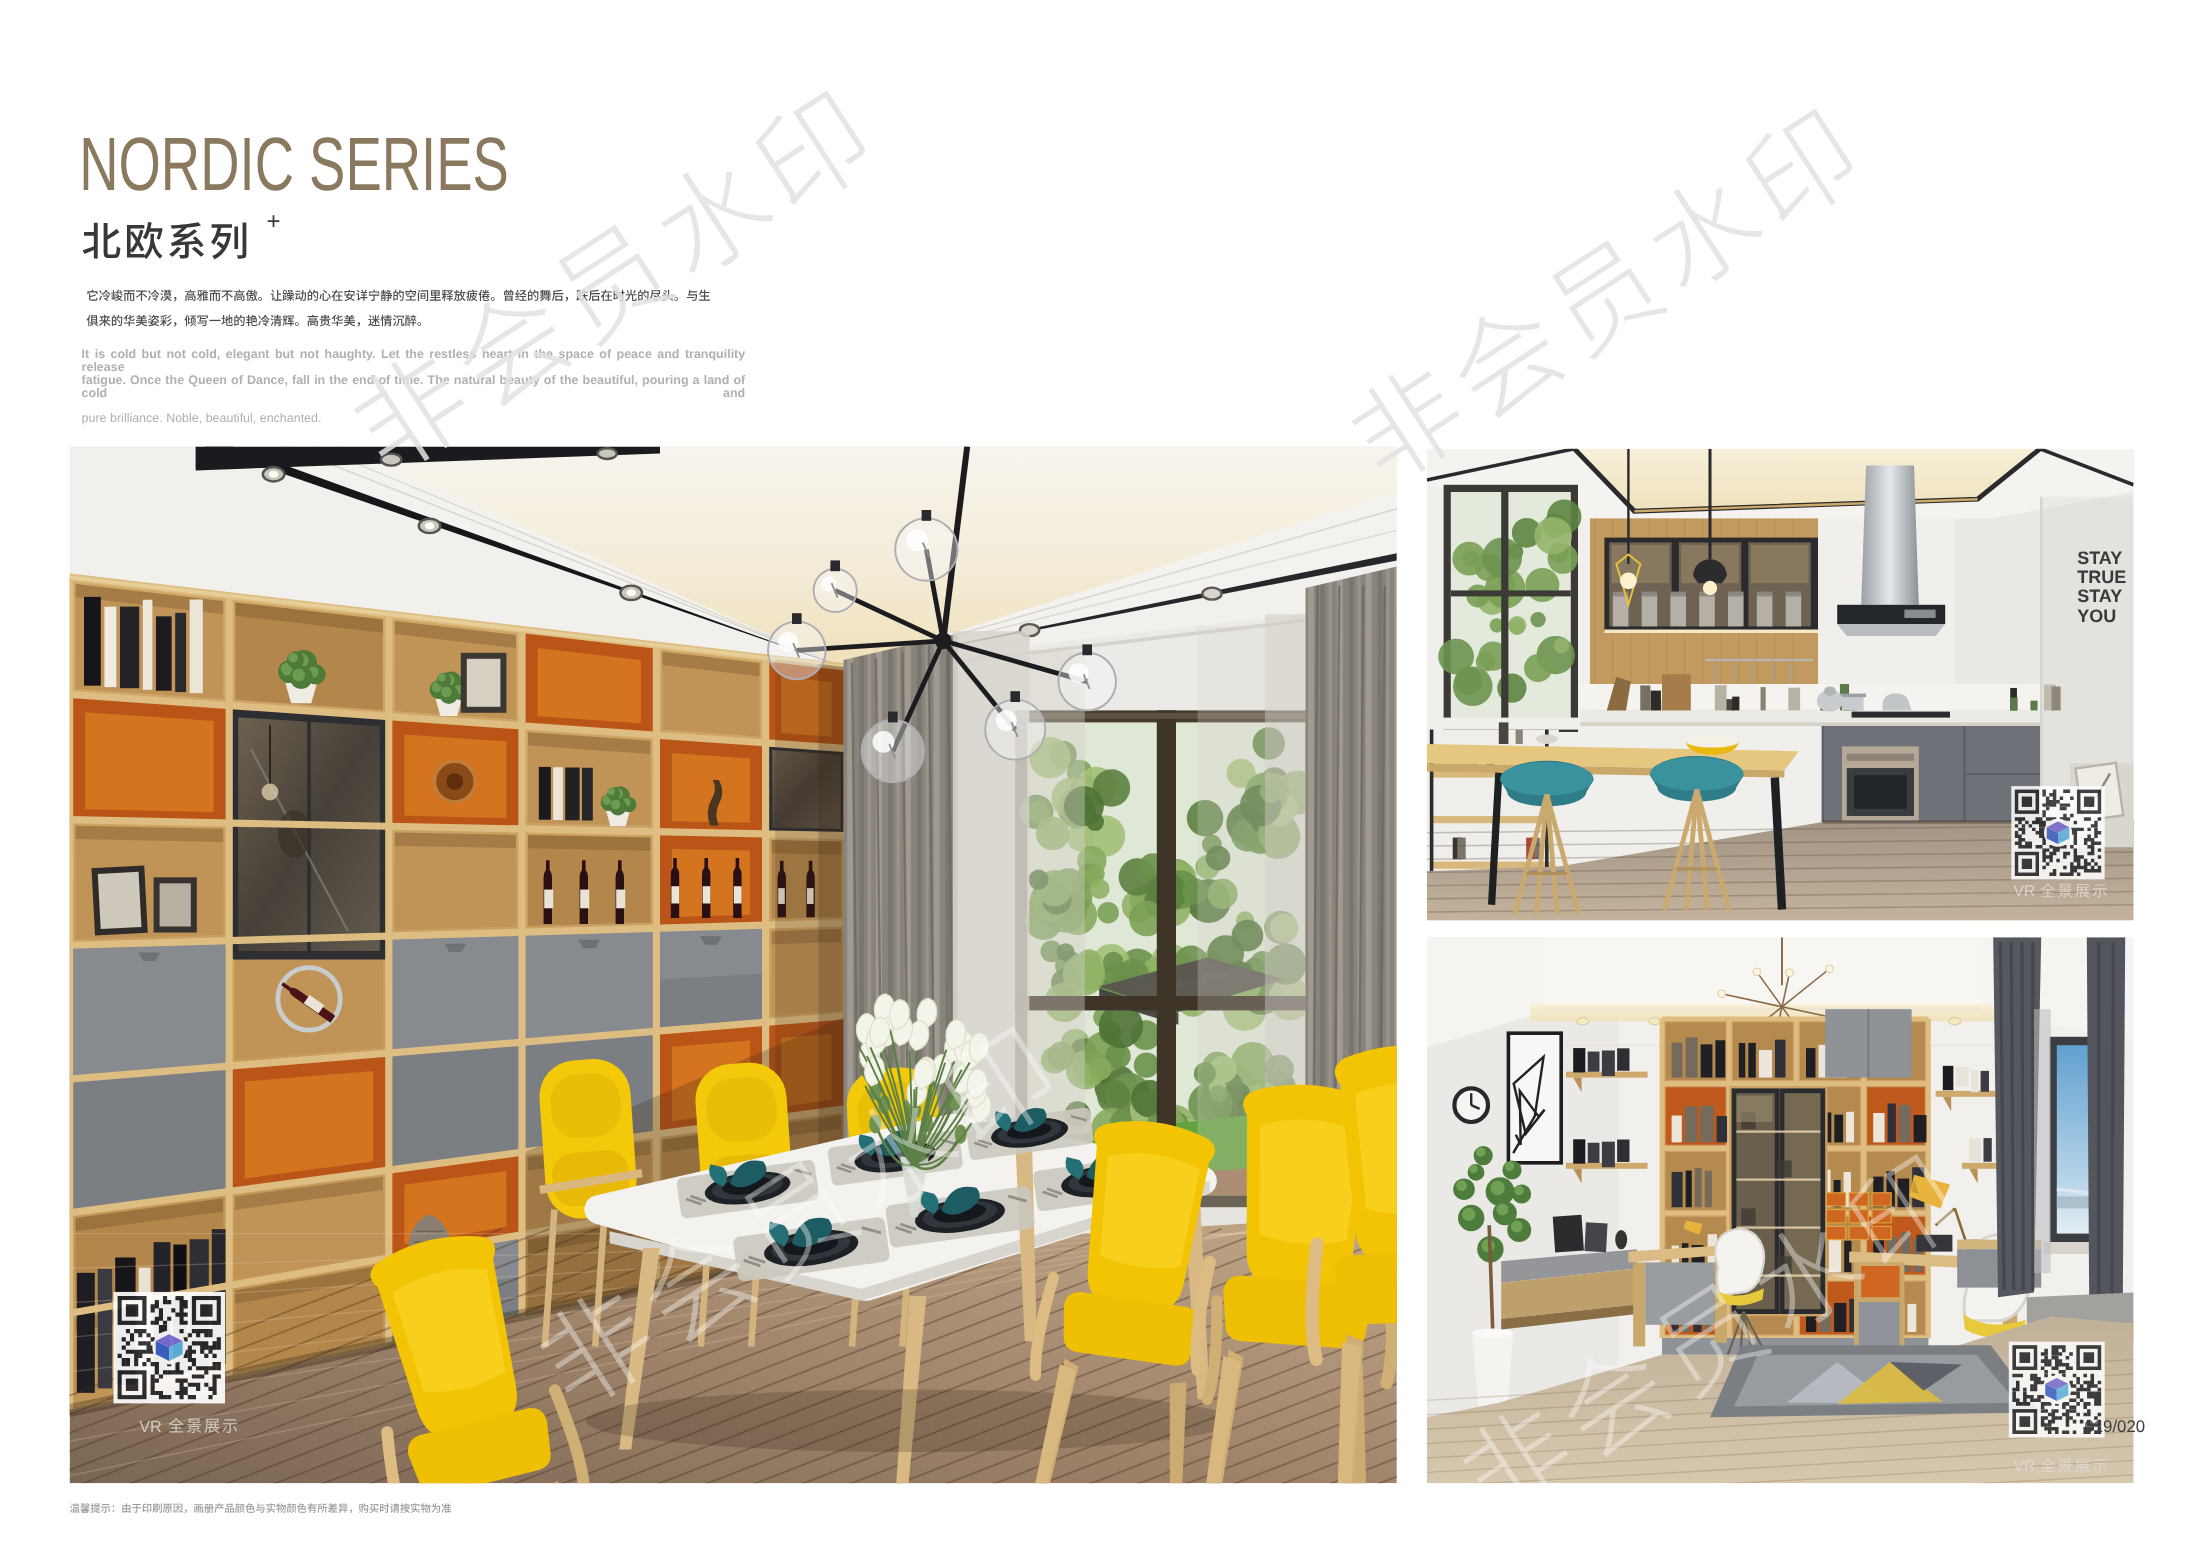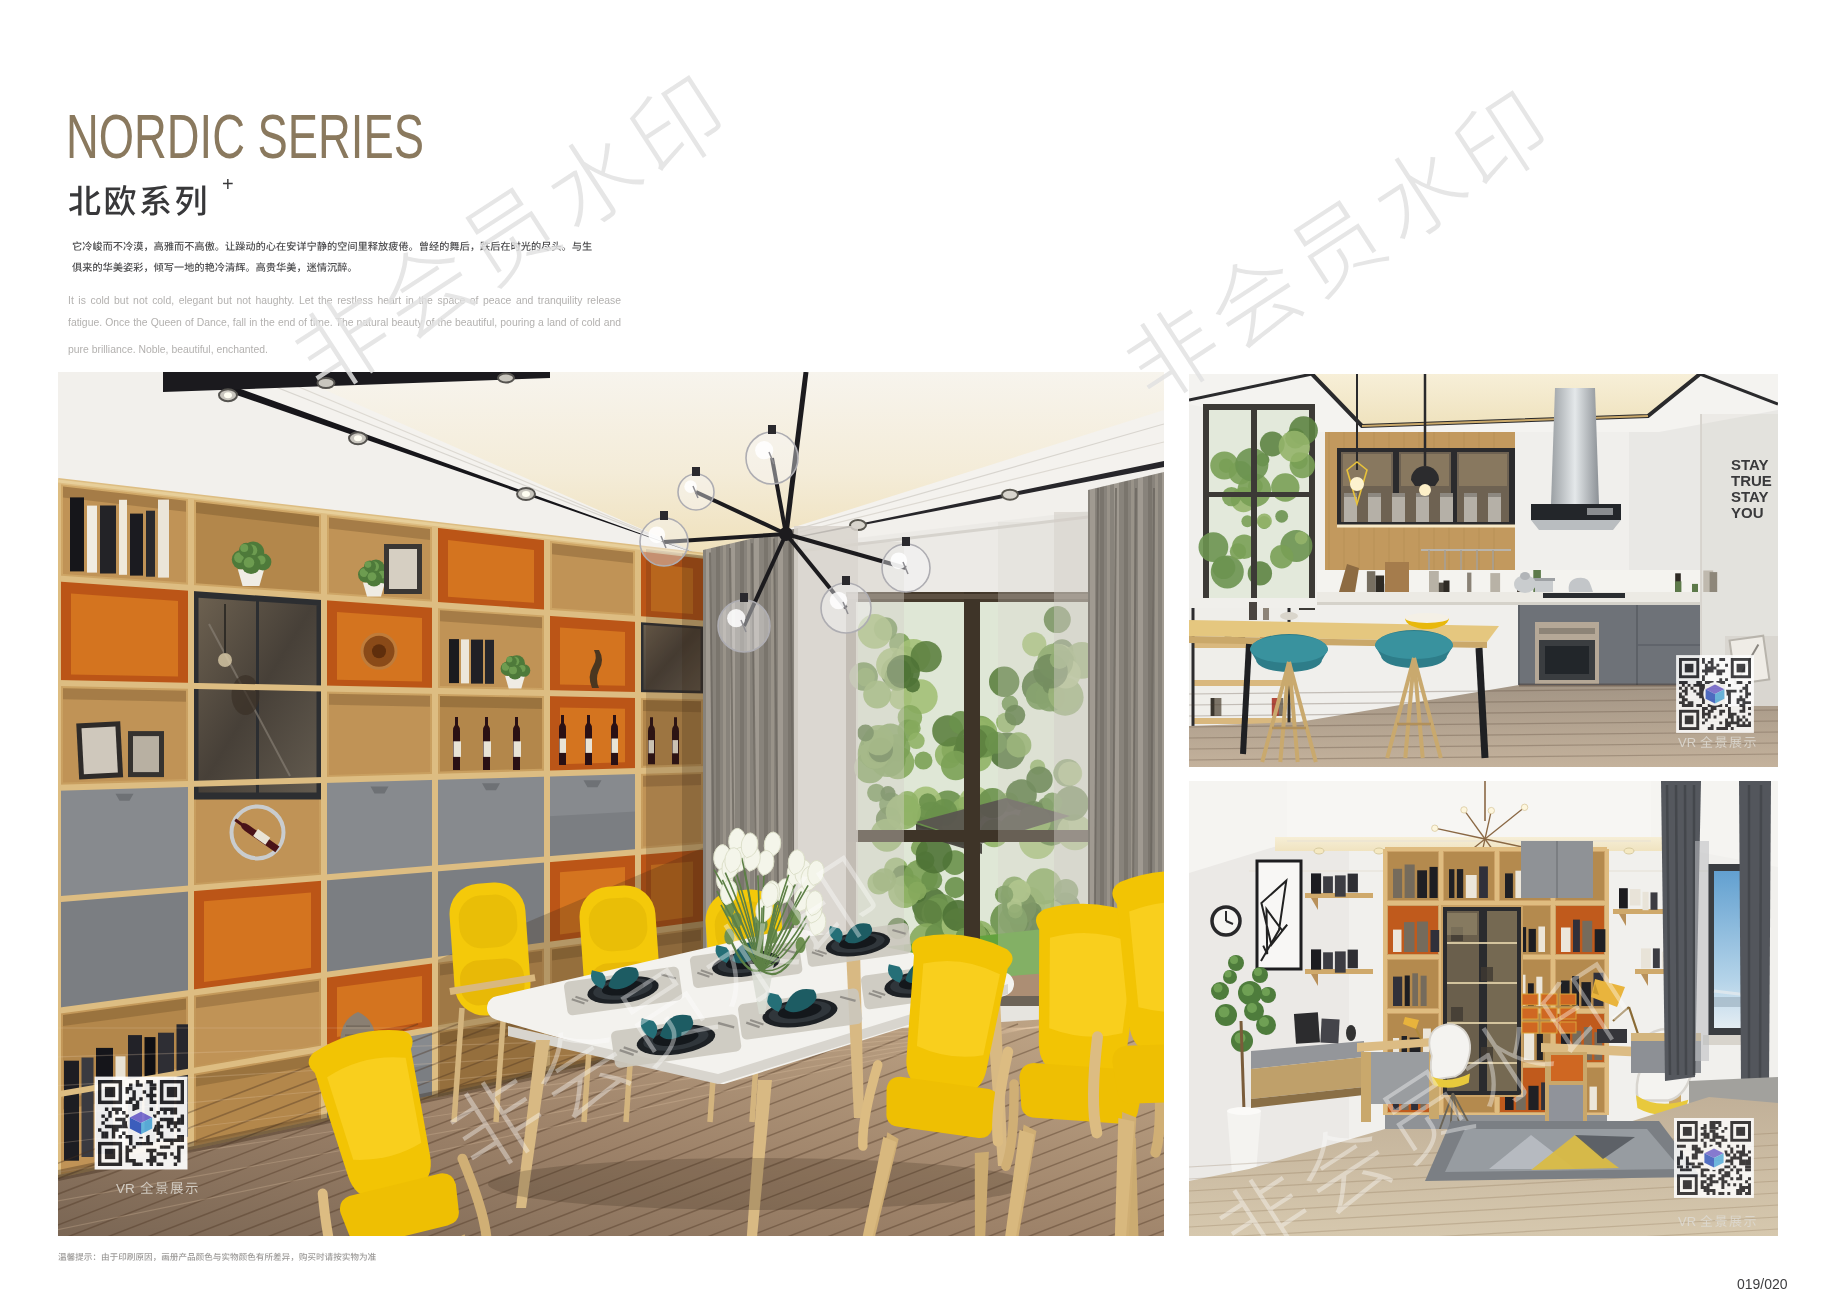--- a/index.html
+++ b/index.html
@@ -1,16 +1,16 @@
 <!DOCTYPE html>
 <html><head><meta charset="utf-8"><style>html,body{margin:0;padding:0;background:#fff;}body{width:1836px;height:1307px;position:relative;overflow:hidden;font-family:"Liberation Sans",sans-serif;}.abs{position:absolute;}</style></head><body>
 <svg class="abs" style="left:0;top:0" width="700" height="360">
     <text x="66" y="158" font-family="Liberation Sans" font-size="63" fill="#8a795e" textLength="358" lengthAdjust="spacingAndGlyphs">NORDIC SERIES</text>
   </svg>
-<div class="abs" style="left:68px;top:290px;width:553px;font-size:10.4px;line-height:22px;color:#b3b1af;text-align:justify;text-align-last:justify;">It is cold but not cold, elegant but not haughty. Let the restless heart in the space of peace and tranquility release<br>fatigue. Once the Queen of Dance, fall in the end of time. The natural beauty of the beautiful, pouring a land of cold and</div>
+<div class="abs" style="left:68px;top:290px;width:553px;font-size:10.4px;line-height:11px;color:#b3b1af;text-align:justify;text-align-last:justify;font-weight:bold;">It is cold but not cold, elegant but not haughty. Let the restless heart in the space of peace and tranquility release<br>fatigue. Once the Queen of Dance, fall in the end of time. The natural beauty of the beautiful, pouring a land of cold and</div>
 <div class="abs" style="left:68px;top:328px;font-size:10.4px;color:#b3b1af;margin-top:16px;">pure brilliance. Noble, beautiful, enchanted.</div>
 <svg class="abs" style="left:58px;top:372px" width="1106" height="864" viewBox="0 0 1106 864">
     <defs>
       <linearGradient id="lwood" x1="0" y1="0" x2="0" y2="1">
         <stop offset="0" stop-color="#d0a868"></stop>
         <stop offset="1" stop-color="#bf9355"></stop>
       </linearGradient>
       <linearGradient id="lfloor" x1="0" y1="1" x2="1" y2="0">
         <stop offset="0" stop-color="#7a6654"></stop>
         <stop offset="0.45" stop-color="#9d8269"></stop>
@@ -1346,21 +1346,21 @@
       <rect x="547.2" y="345.9" width="8.9" height="8.9" fill="#26262a"></rect>
       <rect x="488.0" y="393.3" width="20.7" height="20.7" fill="#26262a"></rect>
       <rect x="491.0" y="396.2" width="14.8" height="14.8" fill="#ffffff"></rect>
       <rect x="493.9" y="399.2" width="8.9" height="8.9" fill="#26262a"></rect>
       <circle cx="525.0" cy="377.0" r="12.0" fill="#ffffff"></circle>
       <path d="M525.0 367.4 l9.6 4.8 l-9.6 4.8 l-9.6 -4.8 z" fill="#7b6fd8"></path>
       <path d="M515.4 372.2 l9.6 4.8 l0 9.6 l-9.6 -4.8 z" fill="#3f63c9"></path>
       <path d="M534.6 372.2 l-9.6 4.8 l0 9.6 l9.6 -4.8 z" fill="#5fb7e6"></path>
     </g>
   </svg>
-<div class="abs" style="left:1737px;top:1276px;font-size:14px;color:#3e3e40;">019/020</div>
+<div class="abs" style="left:1737px;top:1180px;font-size:14px;color:#3e3e40;">019/020</div>
 <svg class="abs" style="left:0;top:0" width="1836" height="1307" viewBox="0 0 1836 1307">
     <defs>
       <path id="g0" d="M28 -138 71 -42 309 -143V75H407V-827H309V-598H61V-503H309V-239C204 -200 99 -161 28 -138ZM884 -675C825 -622 740 -559 655 -506V-826H556V-95C556 28 587 63 690 63C710 63 817 63 839 63C943 63 968 -6 978 -193C951 -199 911 -218 887 -236C880 -72 874 -30 830 -30C808 -30 721 -30 702 -30C662 -30 655 -39 655 -93V-408C758 -464 867 -528 953 -591Z"></path>
       <path id="g1" d="M295 -354C256 -276 212 -205 162 -148V-557C207 -494 253 -423 295 -354ZM508 -773H70V45H506V36C522 53 541 74 550 90C640 3 690 -99 718 -198C759 -84 816 2 906 82C918 57 945 28 968 10C848 -89 788 -204 750 -396C751 -424 752 -452 752 -477V-551H665V-479C665 -347 650 -151 506 2V-41H162V-118C181 -104 205 -84 216 -73C262 -127 305 -193 344 -267C378 -206 405 -148 423 -102L504 -147C479 -207 438 -282 390 -361C428 -447 461 -540 488 -635L404 -652C386 -582 363 -512 336 -446C297 -506 256 -565 216 -618L162 -591V-687H508ZM604 -846C583 -695 541 -550 471 -459C493 -448 533 -424 550 -411C585 -463 615 -530 640 -605H868C854 -540 836 -473 819 -428L894 -405C922 -474 952 -583 973 -676L910 -695L895 -691H664C676 -737 685 -784 693 -833Z"></path>
       <path id="g2" d="M267 -220C217 -152 134 -81 56 -35C80 -21 120 10 139 28C214 -25 303 -107 362 -187ZM629 -176C710 -115 810 -27 858 29L940 -28C888 -84 785 -168 705 -225ZM654 -443C677 -421 701 -396 724 -371L345 -346C486 -416 630 -502 764 -606L694 -668C647 -628 595 -590 543 -554L317 -543C384 -590 450 -648 510 -708C640 -721 764 -739 863 -763L795 -842C631 -801 345 -775 100 -764C110 -742 122 -705 124 -681C205 -684 292 -689 378 -696C318 -637 254 -587 230 -571C200 -550 177 -535 156 -532C165 -509 178 -468 182 -450C204 -458 236 -463 419 -474C342 -427 277 -392 244 -377C182 -346 139 -328 104 -323C114 -298 128 -255 132 -237C162 -249 204 -255 459 -275V-31C459 -19 455 -16 439 -15C422 -14 364 -14 308 -17C322 9 338 49 343 76C417 76 470 76 507 61C545 46 555 20 555 -28V-282L786 -300C814 -267 837 -236 853 -210L927 -255C887 -318 803 -411 726 -480Z"></path>
       <path id="g3" d="M631 -732V-165H724V-732ZM837 -837V-32C837 -16 832 -10 815 -10C799 -10 746 -10 692 -11C705 14 719 55 723 80C802 80 854 78 887 63C920 48 933 23 933 -32V-837ZM177 -294C222 -260 278 -215 315 -180C250 -91 167 -26 71 11C90 30 115 67 128 91C348 -9 498 -208 546 -557L488 -574L470 -571H265C278 -614 291 -658 301 -703H571V-794H56V-703H205C172 -557 119 -423 42 -336C63 -321 100 -289 115 -271C161 -328 201 -401 234 -484H443C426 -401 399 -327 366 -262C329 -295 274 -336 232 -365Z"></path>
       <path id="g4" d="M218 -530V-94C218 28 263 61 418 61C452 61 676 61 712 61C855 61 888 14 905 -149C877 -155 834 -172 810 -188C800 -57 787 -33 709 -33C657 -33 462 -33 420 -33C332 -33 317 -42 317 -94V-231C484 -272 666 -327 798 -389L721 -464C624 -411 468 -358 317 -317V-530ZM419 -826C438 -791 458 -747 470 -712H82V-493H177V-621H815V-493H914V-712H576C565 -749 537 -809 511 -852Z"></path>
       <path id="g5" d="M42 -764C91 -691 147 -592 169 -531L260 -574C235 -635 176 -730 126 -800ZM30 -7 126 34C171 -66 223 -196 265 -316L180 -358C135 -231 74 -92 30 -7ZM521 -521C556 -483 599 -429 621 -397L698 -445C676 -476 633 -525 595 -561ZM587 -846C521 -710 392 -570 242 -482C264 -466 298 -429 312 -407C432 -484 536 -585 614 -700C691 -587 796 -477 892 -412C908 -437 940 -474 964 -493C856 -554 733 -668 661 -778L680 -814ZM355 -377V-289H748C701 -227 639 -159 586 -111L481 -181L416 -125C510 -62 637 30 698 86L767 21C741 -2 704 -29 663 -58C740 -135 837 -244 893 -339L825 -383L809 -377Z"></path>
       <path id="g6" d="M711 -524C780 -471 867 -396 908 -348L974 -402C930 -449 841 -521 774 -571ZM565 -557C517 -501 445 -438 381 -396C399 -381 430 -347 444 -330C508 -380 589 -458 646 -524ZM439 -556C466 -568 509 -574 837 -606C854 -584 868 -563 879 -546L951 -591C914 -647 835 -739 774 -804L705 -767C730 -739 757 -708 783 -676L555 -657C605 -706 655 -765 698 -824L606 -854C561 -775 490 -698 468 -678C447 -657 428 -643 410 -640C421 -617 434 -574 439 -556ZM177 -826V-133L132 -130V-679H66V-40L297 -61V-20H364V-675H297V-144L249 -140V-826ZM593 -422C551 -324 468 -240 373 -188C392 -173 423 -140 436 -124C466 -143 495 -165 523 -190C546 -152 574 -117 605 -86C529 -40 441 -8 349 11C366 30 387 65 396 87C495 62 590 25 671 -28C739 23 820 61 913 85C925 61 950 26 970 7C884 -11 807 -41 742 -82C809 -140 863 -213 898 -305L838 -332L822 -328H639C653 -351 666 -375 677 -400ZM578 -246 585 -254H776C749 -208 714 -168 672 -134C634 -167 603 -204 578 -246Z"></path>
       <path id="g7" d="M50 -799V-703H429C421 -661 410 -615 399 -575H100V84H196V-487H332V53H426V-487H568V53H662V-487H810V-25C810 -11 805 -7 790 -6C776 -6 728 -5 679 -7C692 17 706 55 710 80C780 80 830 79 864 64C896 49 905 24 905 -24V-575H500C514 -614 529 -658 542 -703H954V-799Z"></path>

